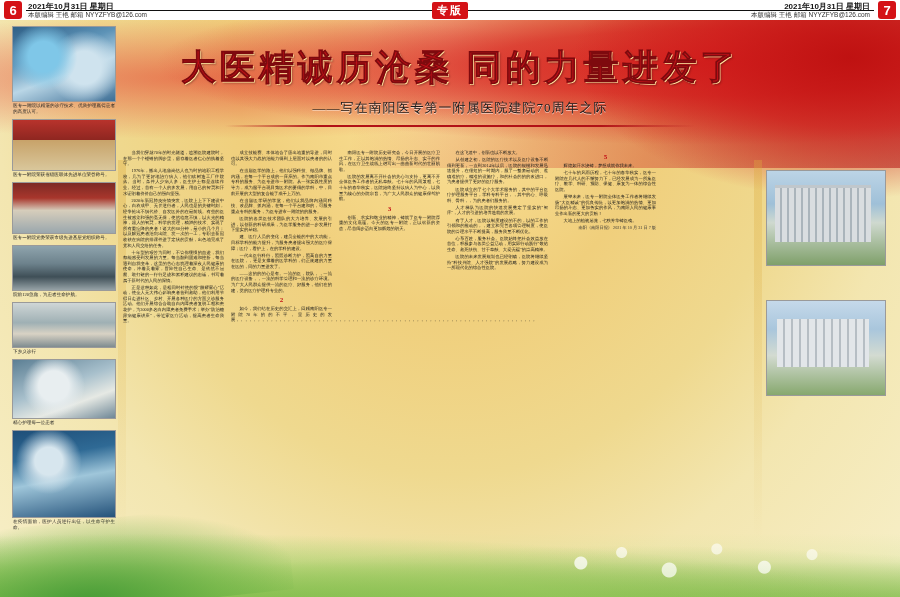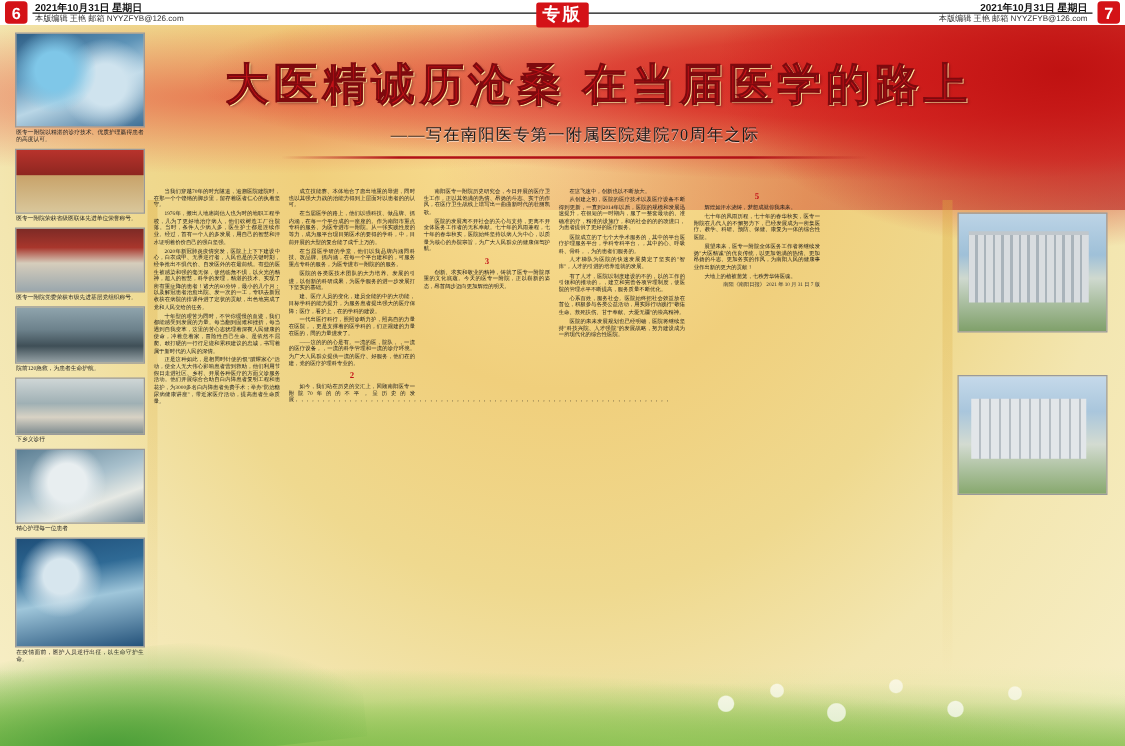--- a/index.html
+++ b/index.html
@@ -72,21 +72,21 @@
   .mast-date.r{right:30px;}
   .mast-line2{
     position:absolute;top:11px;font-size:6.5px;color:#333;white-space:nowrap;
     font-family:"Liberation Sans",sans-serif;
   }
   .mast-line2.l{left:28px;}
   .mast-line2.r{right:30px;}
   .mast-rule{position:absolute;left:26px;right:26px;top:10px;height:1px;background:#111;}
   .special-tag{
     position:absolute;left:50%;transform:translateX(-50%);top:2px;
-    background:#d41217;color:#fff;font-size:14px;font-weight:bold;
+    background:#d41217;color:#fff;font-size:11px;font-weight:bold;
     padding:1px 5px;border-radius:2px;letter-spacing:2px;
     font-family:"Liberation Sans",sans-serif;
   }
 
   
   .rail{position:absolute;left:12px;top:26px;width:104px;}
   .ph{width:104px;margin-bottom:2px;}
   .ph .img{width:104px;border:1px solid #9a9a9a;box-sizing:border-box;position:relative;overflow:hidden;}
   .cap{font-size:4.6px;line-height:6px;color:#222;padding:1px 1px 2px;text-align:justify;}
 
@@ -231,21 +231,21 @@
     </div>
 
     <div class="ph">
       <div class="img im-g"></div>
       <div class="cap">在疫情面前，医护人员逆行出征，以生命守护生命。</div>
     </div>
 
   </div>
 
   <div class="headline">
-    <div class="main">大医精诚历沧桑 在当届医学的路上</div>
+    <div class="main">大医精诚历沧桑 同的力量进发了</div>
     <div class="sub">——写在南阳医专第一附属医院建院70周年之际</div>
     <div class="hl-rule"></div>
   </div>
 
   <div class="cols">
 
     <div class="col">
       <p>当我们穿越70年的时光隧道，追溯医院建院时，在那一个个铿锵的脚步里，留存着医者仁心的执着坚守。</p>
       <p>1976年，搬出人地庙岗估人也为时的地职工程学校，几为了更好地治疗病人，他们砍树造工厂往院落。当时，条件人少病人多，医生护士都是连续作业。经过，首有一个人的多发展，用自己的智慧和汗水证明着价价自己的强白坚强。</p>
       <p>2020年新冠肺炎疫情突发，医院上上下下建设中心，白衣成甲、无畏逆行者，人民也是的关键时刻，经争抢出不惧代价、自发医外的在最前线。有些的医生被感染和强的毫无保，使然临危不惧，以火光的精神，超人的智慧，科学的发理，精湛的技术、实现了所有重症降的患者！诸大的60分钟，最小的几个月；以及解冠患者治愈出院、发一次的一工，专职去新冠收获在病院的排课件进了定状的贡献，出色地完成了党和人民交给的任务。</p>

